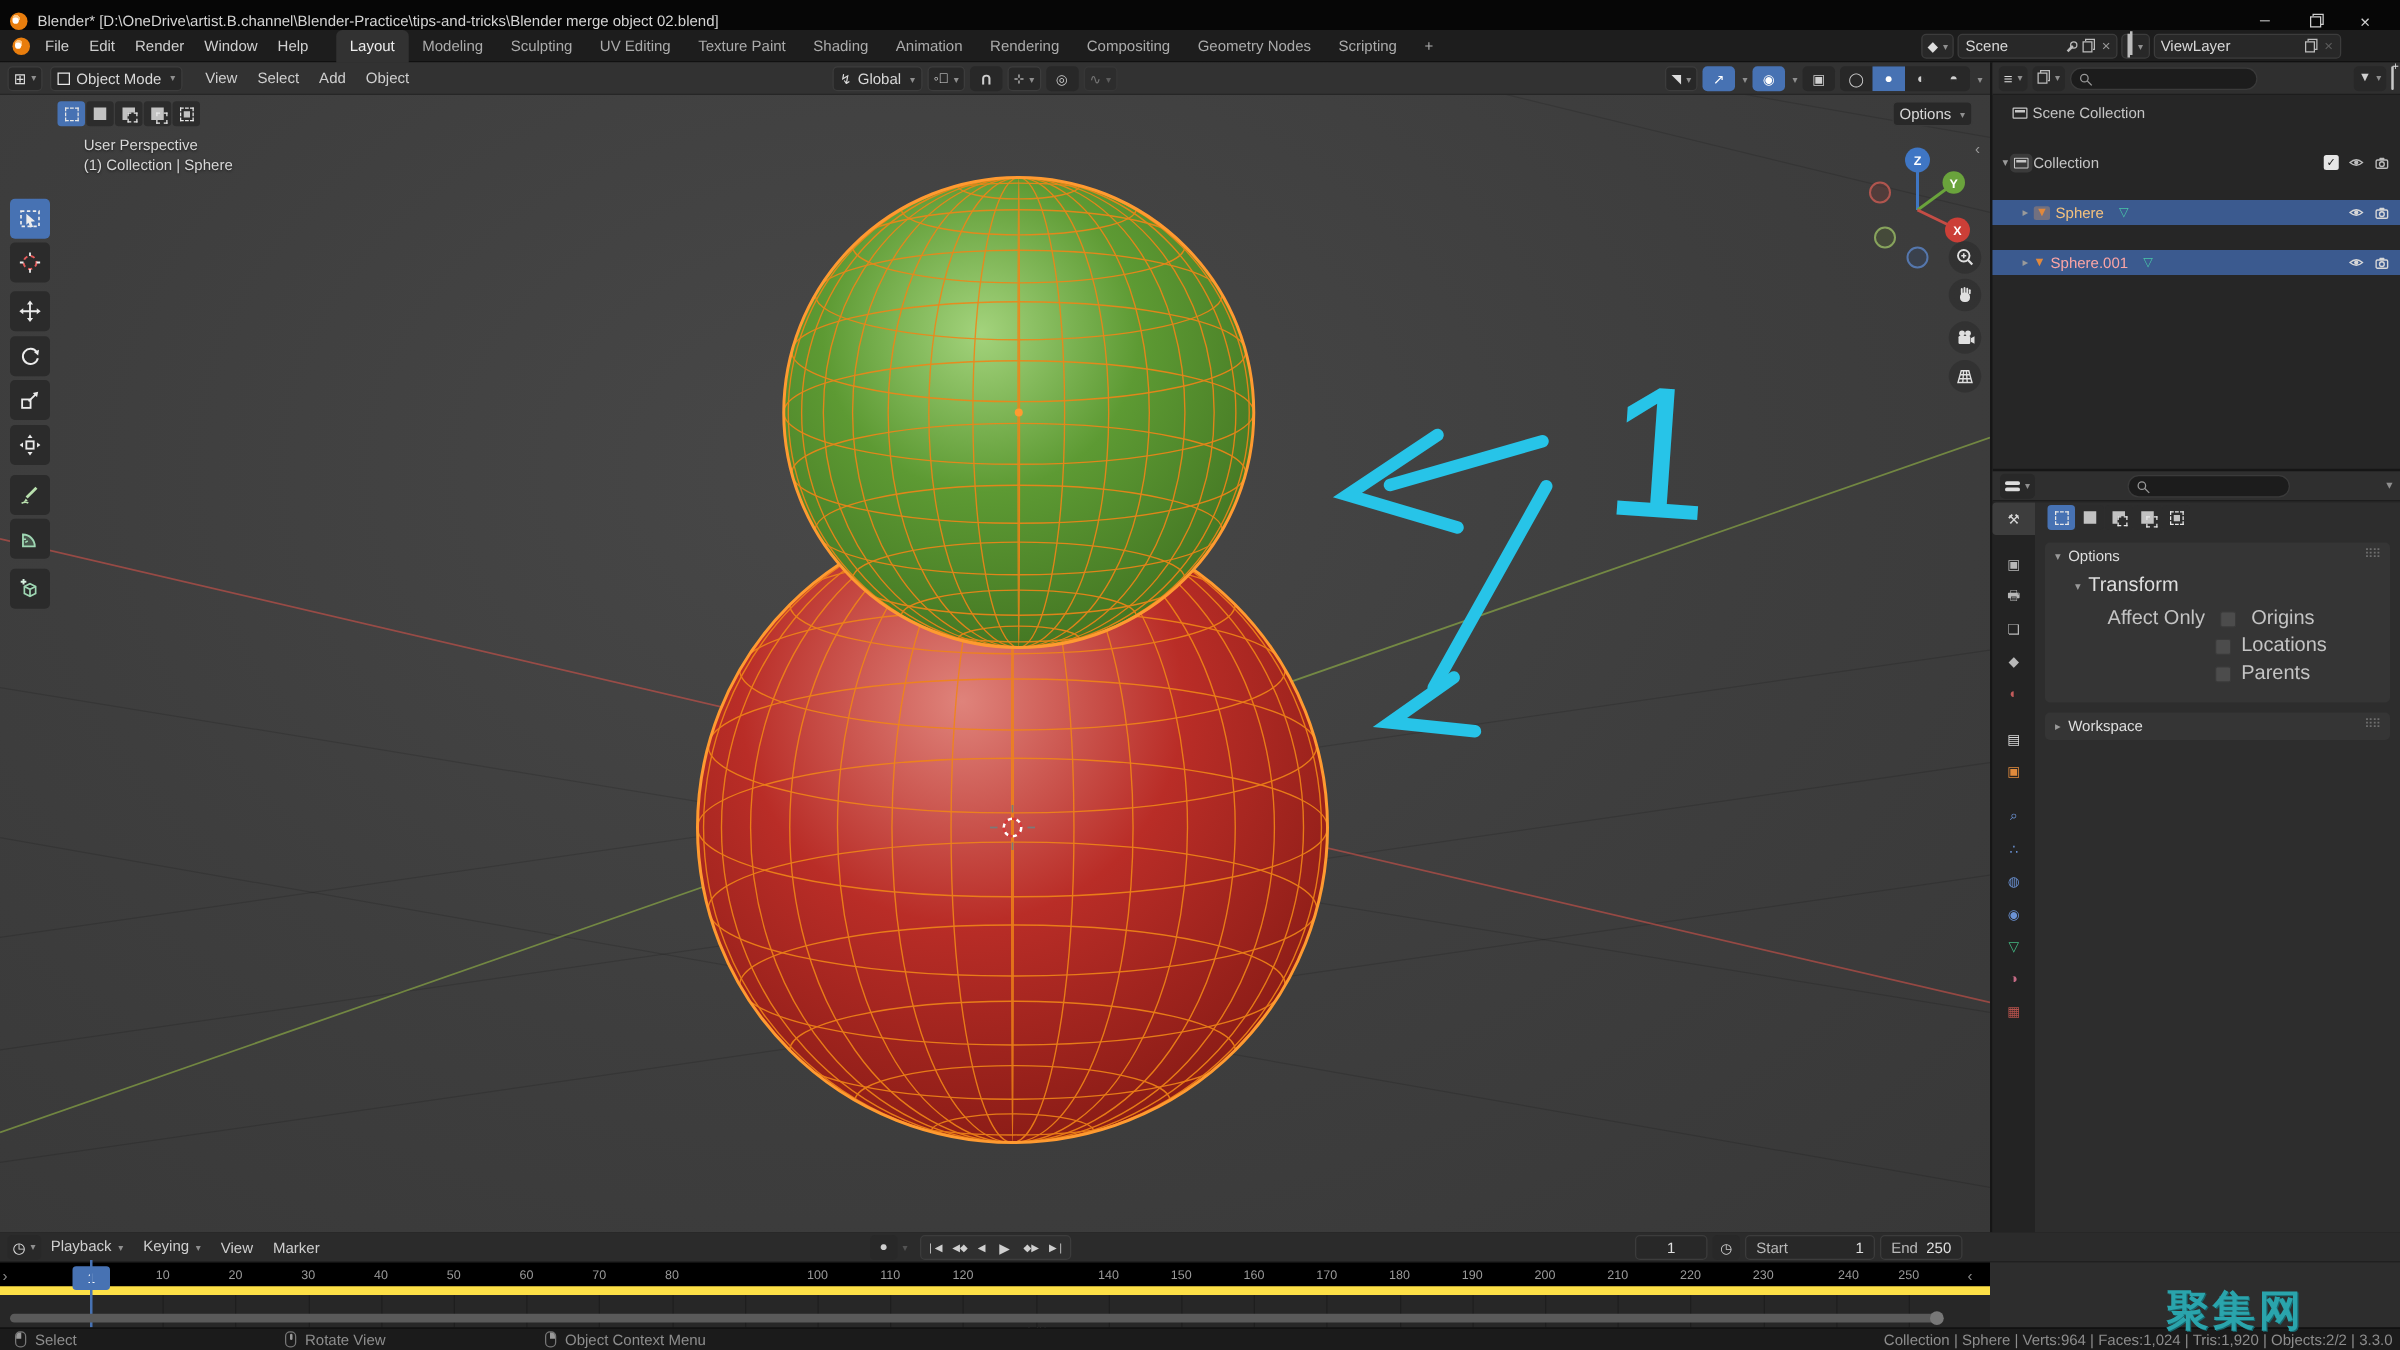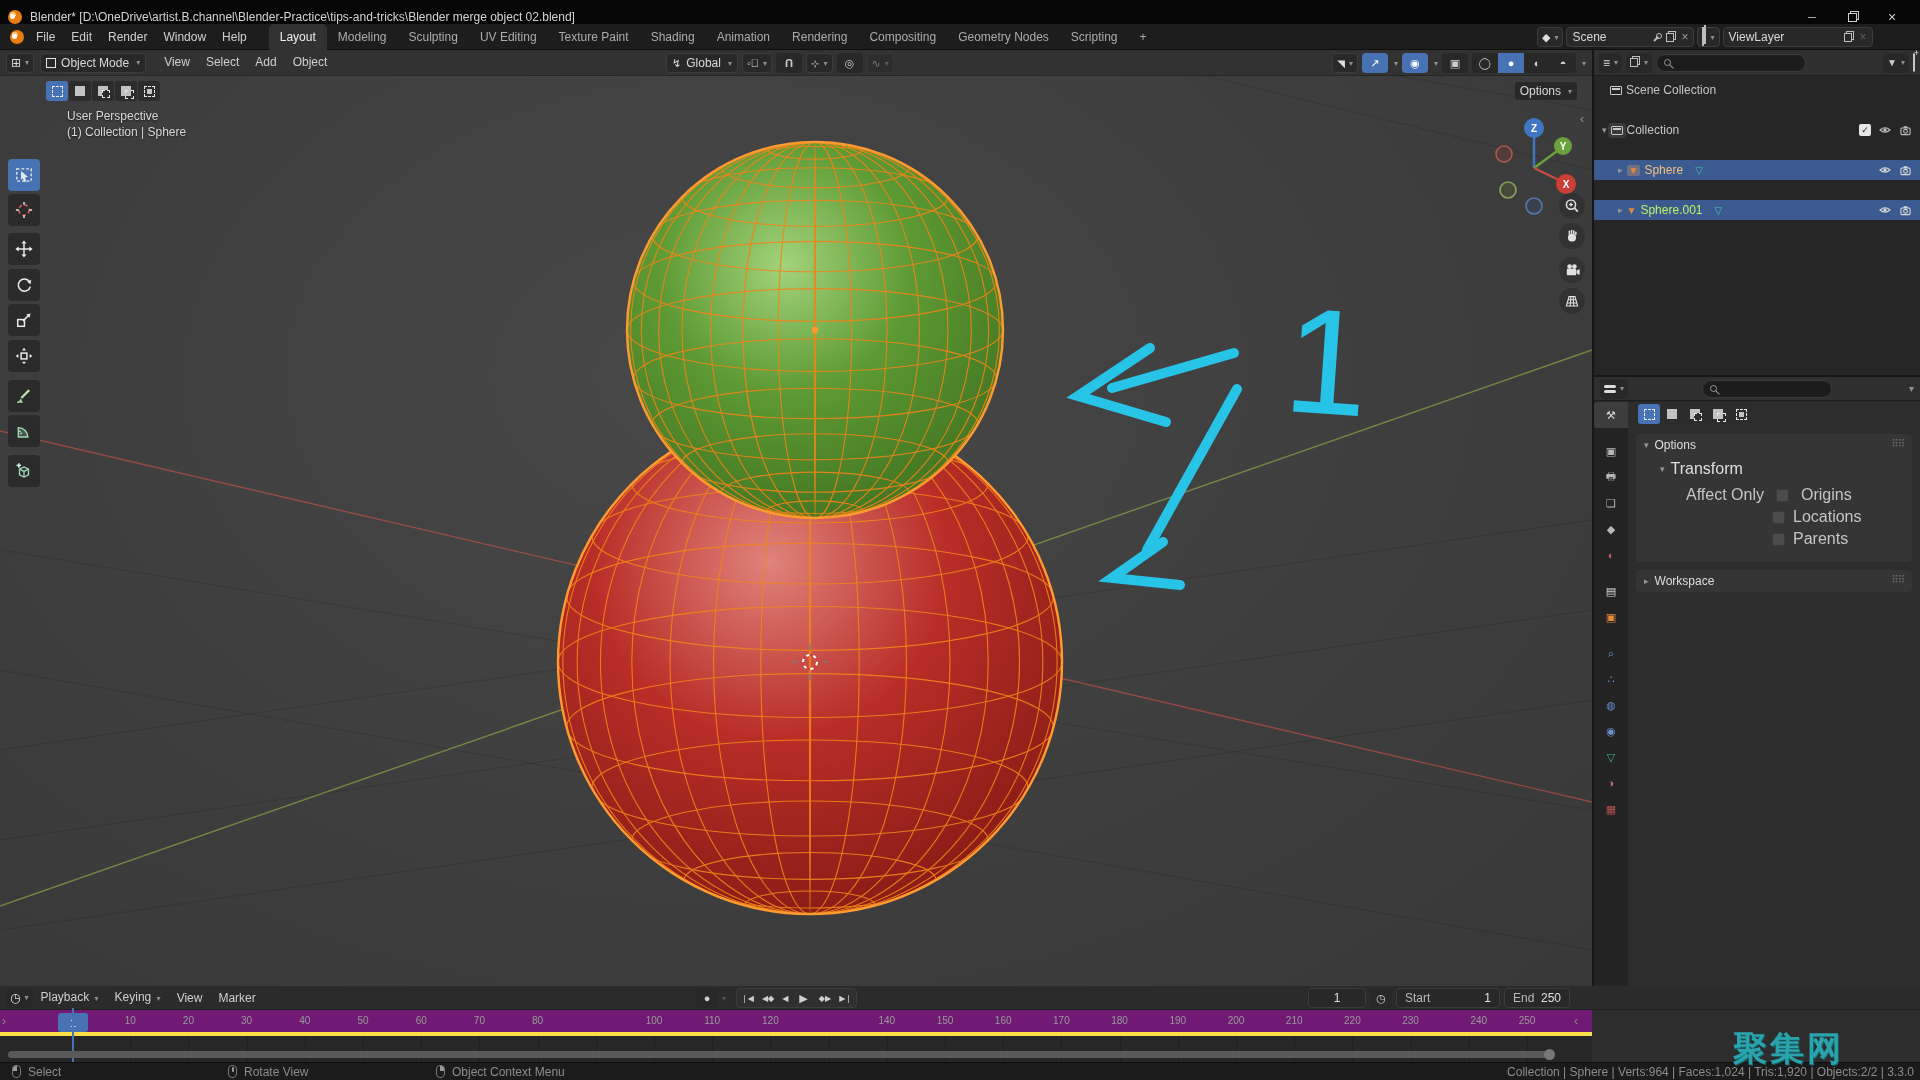--- a/index.html
+++ b/index.html
@@ -79,21 +79,21 @@
 .lbl{font-size:16px;color:#c4c4c4}
 .chk{width:13px;height:13px;background:#4c4c4c;border-radius:2px;border:1px solid #3a3a3a}
 .arrow{color:#9a9a9a;font-size:9px}
 
 #timeline{left:0;top:986px;width:1920px;height:76px;background:#262626}
 #tlhead{left:0;top:0;width:1920px;height:24px;background:#2b2b2b;display:flex;align-items:center;border-bottom:1px solid #1e1e1e}
 #tlhead .menu{line-height:24px}
 .pbtn{height:18px;display:flex;align-items:center;justify-content:center;color:#cfcfcf;font-size:8px;padding:0 4px}
 .pgrp{display:flex;background:#2f2f2f;border:1px solid #3c3c3c;border-radius:4px;height:20px;align-items:center}
 .fld{background:#282828;border:1px solid #3c3c3c;border-radius:4px;height:20px;display:flex;align-items:center;font-size:12px;color:#e0e0e0;padding:0 8px}
-#ruler{left:0;top:24px;width:1592px;height:26px;background:#701a75;border-bottom:4px solid #fde047}
+#ruler{left:0;top:24px;width:1592px;height:26px;background:#000000;border-bottom:7px solid #fde047}
 .tick{position:absolute;top:5px;font-size:10px;color:#9a9a9a;transform:translateX(-50%)}
 #tracks{left:0;top:50px;width:1592px;height:26px;background:#272727}
 .tline{position:absolute;top:0;width:1px;height:26px;background:rgba(0,0,0,.22)}
 #tlvoid{left:1592px;top:24px;width:328px;height:52px;background:#2d2d2d}
 .pill{position:absolute;left:58px;top:3px;width:30px;height:19px;background:#4772b3;border-radius:3px;color:#fff;font-size:11px;display:flex;align-items:center;justify-content:center}
 #playhead{position:absolute;left:72px;top:22px;width:2px;height:54px;background:#4772b3}
 #scrollbar{position:absolute;left:8px;top:65px;width:1546px;height:7px;background:#5a5a5a;border-radius:4px}
 #sbknob{position:absolute;left:1544px;top:63px;width:11px;height:11px;background:#787878;border-radius:50%}
 
 #statusbar{left:0;top:1062px;width:1920px;height:18px;background:#1b1b1b;border-top:1px solid #0f0f0f;display:flex;align-items:center;font-size:12px;color:#8d8d8d}
@@ -576,21 +576,21 @@
       <svg width="13" height="11" viewBox="0 0 12 11">
           <rect x="1.4" y="3" width="9.2" height="6.6" rx="1" stroke="#d8d8d8" stroke-width="1.1" fill="none"></rect>
           <circle cx="6" cy="6.3" r="1.9" stroke="#d8d8d8" stroke-width="1.1" fill="none"></circle>
           <rect x="4" y="1.2" width="4" height="1.8" rx="0.5" fill="#d8d8d8"></rect>
         </svg>
     </span>
   </div>
   <div class="orow sel abs" style="left:0;top:90px;width:326px;padding-left:24px">
     <span class="arrow">▸</span>
     <span class="meshic">▼</span>
-    <span style="color:#bef264">Sphere.001</span>
+    <span style="color:#fca5a5">Sphere.001</span>
     <span class="datic">▽</span>
     <span class="rowic">
       <svg width="14" height="10" viewBox="0 0 12 10">
           <path d="M1,5 Q6,0.6 11,5 Q6,9.4 1,5 Z" stroke="#d8d8d8" stroke-width="1.1" fill="none"></path>
           <circle cx="6" cy="5" r="1.7" fill="#d8d8d8"></circle>
         </svg>
       <svg width="13" height="11" viewBox="0 0 12 11">
           <rect x="1.4" y="3" width="9.2" height="6.6" rx="1" stroke="#d8d8d8" stroke-width="1.1" fill="none"></rect>
           <circle cx="6" cy="6.3" r="1.9" stroke="#d8d8d8" stroke-width="1.1" fill="none"></circle>
           <rect x="4" y="1.2" width="4" height="1.8" rx="0.5" fill="#d8d8d8"></rect>

